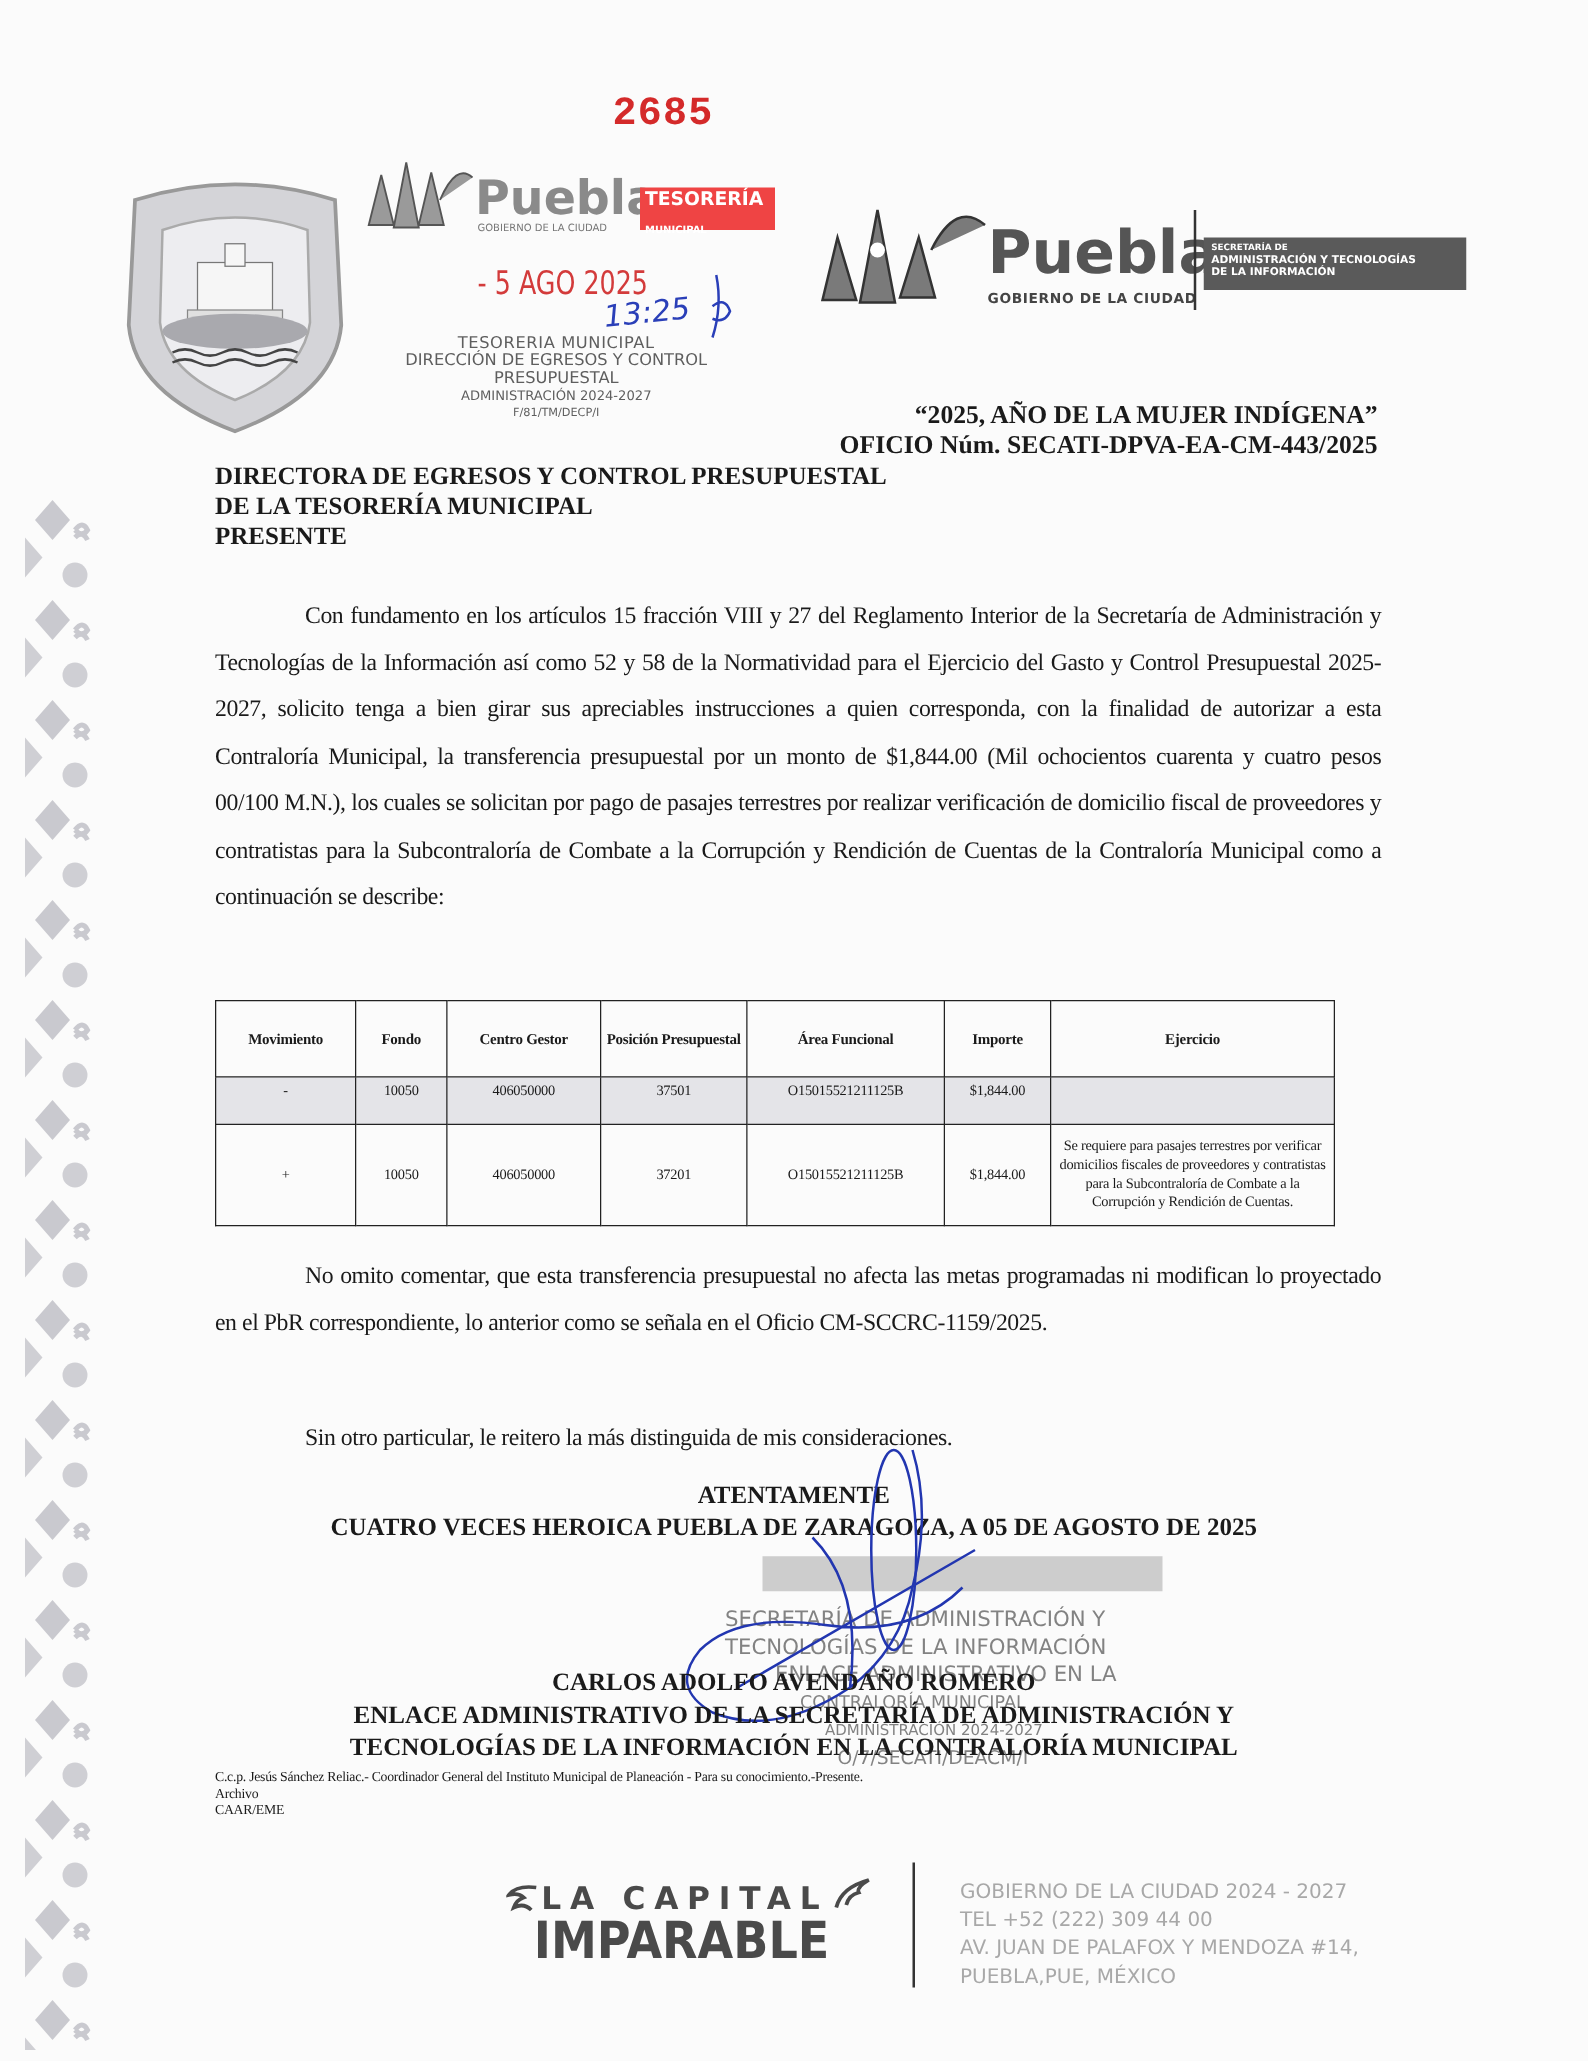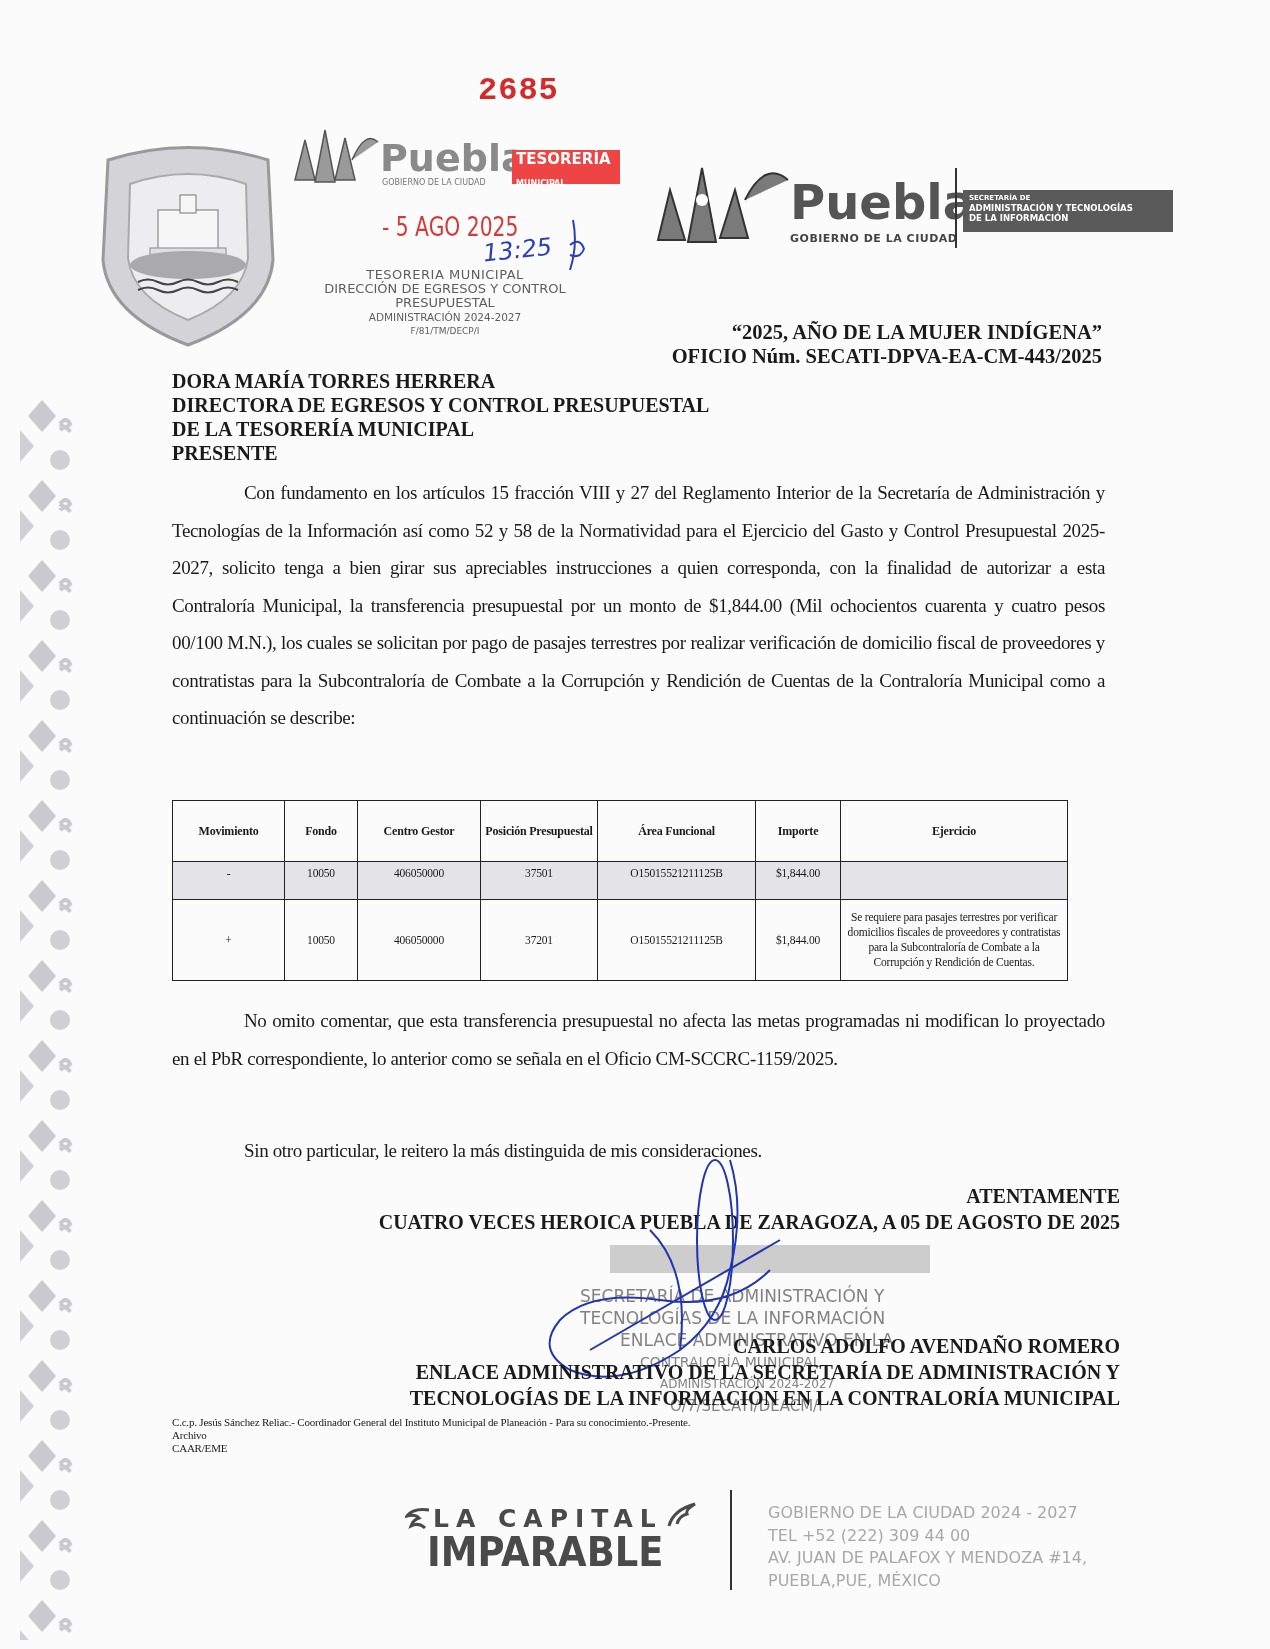--- a/index.html
+++ b/index.html
@@ -8,21 +8,21 @@
     background: #fbfbfb;
     font-family: "Liberation Serif", "DejaVu Serif", serif;
     color: #1a1a1a;
   }
   .abs { position: absolute; }
   
   .side-border { left: 20px; top: 400px; width: 60px; height: 1240px; }
   .side-border svg { width: 60px; height: 1240px; }
 
   
-  .folio { left: 478px; top: 72px; font-family: "Liberation Mono", "DejaVu Sans Mono", monospace;
+  .folio { left: 490px; top: 72px; font-family: "Liberation Mono", "DejaVu Sans Mono", monospace;
            font-weight: bold; font-size: 32px; color: #d42a2a; letter-spacing: 1px; }
 
   
   .shield { left: 88px; top: 140px; width: 200px; height: 210px; }
 
   
   .teso-logo { left: 290px; top: 120px; width: 330px; height: 80px; }
   .puebla-word { font-family: "DejaVu Sans", sans-serif; font-weight: bold; color: #8a8a8a; }
   .teso-box { position: absolute; left: 222px; top: 30px; width: 108px; height: 34px; background: #ef4444; color: #fff;
               font-family: "DejaVu Sans", sans-serif; font-weight: bold; font-size: 15px; padding: 1px 4px; box-sizing: border-box; line-height: 16px; }
@@ -64,21 +64,21 @@
   
   .budget-table { position: absolute; left: 172px; top: 800px; width: 896px; border-collapse: collapse;
                   font-size: 11.5px; letter-spacing: -0.2px; }
   .budget-table th, .budget-table td { border: 1.4px solid #222; text-align: center; padding: 2px 3px; }
   .budget-table th { height: 56px; font-weight: bold; font-size: 12px; vertical-align: middle; }
   .budget-table tr.row-minus td { height: 30px; background: #e4e4e8; vertical-align: top; padding-top: 5px; }
   .budget-table tr.row-plus td { height: 76px; vertical-align: middle; }
   .budget-table td.act { line-height: 15px; font-size: 11.5px; }
 
   
-  .closing { left: 150px; width: 970px; text-align: right; font-weight: bold; font-size: 20px; line-height: 26px; }
+  .closing { left: 150px; width: 970px; text-align: center; font-weight: bold; font-size: 20px; line-height: 26px; }
   .c1 { top: 1183px; }
   .sign-name { top: 1333px; }
 
   
   .seal-overlay { left: 580px; top: 1240px; width: 360px; color: rgba(90,90,90,0.75);
                   font-family: "DejaVu Sans", sans-serif; font-size: 17px; line-height: 22px; }
 
   .cc { left: 172px; top: 1416px; font-size: 11px; line-height: 13px; letter-spacing: -0.2px; }
 
   
@@ -173,21 +173,20 @@
     <div class="s2">DE LA INFORMACIÓN</div>
   </div>
 </div>
 
 <div class="abs motto">
   <div>“2025, AÑO DE LA MUJER INDÍGENA”</div>
   <div>OFICIO Núm. SECATI-DPVA-EA-CM-443/2025</div>
 </div>
 
 <div class="abs addressee">
-  <div>DORA MARÍA TORRES HERRERA</div>
   <div>DIRECTORA DE EGRESOS Y CONTROL PRESUPUESTAL</div>
   <div>DE LA TESORERÍA MUNICIPAL</div>
   <div>PRESENTE</div>
 </div>
 
 <div class="abs para p1 indent cond-text">Con fundamento en los artículos 15 fracción VIII y 27 del Reglamento Interior de la Secretaría de Administración y Tecnologías de la Información así como 52 y 58 de la Normatividad para el Ejercicio del Gasto y Control Presupuestal 2025-2027, solicito tenga a bien girar sus apreciables instrucciones a quien corresponda, con la finalidad de autorizar a esta Contraloría Municipal, la transferencia presupuestal por un monto de $1,844.00 (Mil ochocientos cuarenta y cuatro pesos 00/100 M.N.), los cuales se solicitan por pago de pasajes terrestres por realizar verificación de domicilio fiscal de proveedores y contratistas para la Subcontraloría de Combate a la Corrupción y Rendición de Cuentas de la Contraloría Municipal como a continuación se describe:</div>
 
 <table class="budget-table">
   <thead>
     <tr>

